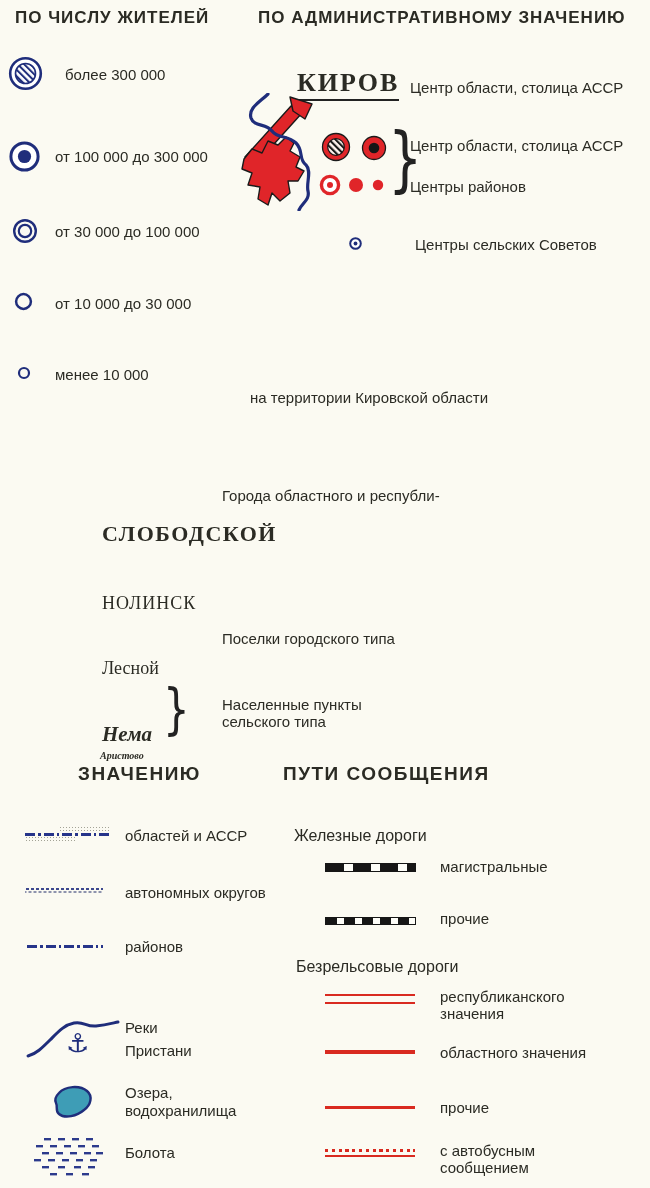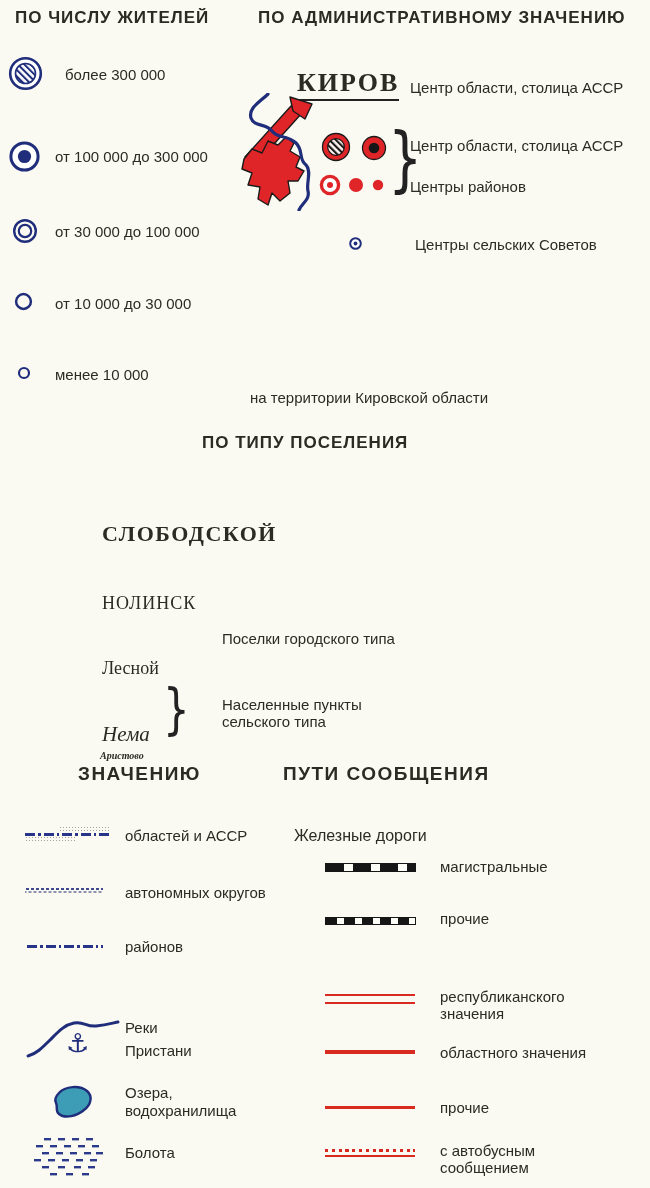--- a/index.html
+++ b/index.html
@@ -108,30 +108,30 @@
   <div class="lbl" style="left:410px;top:178px">Центры районов</div>
 
   <svg class="sym" style="left:348px;top:236px" width="15" height="15" viewBox="0 0 15 15">
     <circle cx="7.5" cy="7.5" r="5.3" fill="#fff" stroke="#1f2d7b" stroke-width="2"></circle>
     <circle cx="7.5" cy="7.5" r="1.9" fill="#1f2d7b"></circle>
   </svg>
   <div class="lbl" style="left:415px;top:236px">Центры сельских Советов</div>
 
   <div class="lbl" style="left:250px;top:389px">на территории Кировской области</div>
 
-  <div class="hdr" style="left:202px;top:433px">ПО ТИПУ ПОСЕЛЕНИЯ</div>
 
   <div class="lbl serif" style="left:102px;top:485px;font-size:22px;font-weight:bold;letter-spacing:1.5px">СЛОБОДСКОЙ</div>
+  <div class="lbl" style="left:222px;top:487px">Города областного и республи-</div>
 
   <div class="lbl serif" style="left:102px;top:557px;font-size:18px;font-weight:normal;letter-spacing:1px">НОЛИНСК</div>
 
   <div class="lbl serif" style="left:102px;top:622px;font-size:18px">Лесной</div>
   <div class="lbl" style="left:222px;top:630px">Поселки городского типа</div>
 
-  <div class="lbl serif" style="left:102px;top:686px;font-size:21px;font-weight:normal;font-style:italic">Нема</div>
+  <div class="lbl serif" style="left:102px;top:686px;font-size:21px;font-weight:bold;font-style:italic">Нема</div>
   <div class="lbl serif" style="left:100px;top:714px;font-size:10px;font-weight:bold;font-style:italic">Аристово</div>
   <div class="brace" style="left:163px;top:681px;font-size:56px">}</div>
   <div class="lbl" style="left:222px;top:696px">Населенные пункты</div>
   <div class="lbl" style="left:222px;top:713px">сельского типа</div>
 
   <div class="hdr2" style="left:78px;top:763px">ЗНАЧЕНИЮ</div>
 
   <div class="sym" style="left:25px;top:826px;width:86px;height:17px">
     <div class="bdr-stip" style="left:34px;right:0;top:0"></div>
     <div class="bdr-stip" style="left:0;width:52px;top:10px"></div>
@@ -192,20 +192,21 @@
 
   <div class="hdr2" style="left:283px;top:763px">ПУТИ СООБЩЕНИЯ</div>
   <div class="lbl" style="left:294px;top:826px;font-size:16px">Железные дороги</div>
 
   <div class="sym rail1" style="left:325px;top:863px"></div>
   <div class="lbl" style="left:440px;top:858px">магистральные</div>
 
   <div class="sym rail2" style="left:325px;top:917px"></div>
   <div class="lbl" style="left:440px;top:910px">прочие</div>
 
+  <div class="lbl" style="left:296px;top:957px;font-size:16px">Безрельсовые дороги</div>
 
   <div class="sym road-double" style="left:325px;top:994px"></div>
   <div class="lbl" style="left:440px;top:988px">республиканского</div>
   <div class="lbl" style="left:440px;top:1005px">значения</div>
 
   <div class="sym road-thick" style="left:325px;top:1050px"></div>
   <div class="lbl" style="left:440px;top:1044px">областного значения</div>
 
   <div class="sym road-thin" style="left:325px;top:1106px"></div>
   <div class="lbl" style="left:440px;top:1099px">прочие</div>

